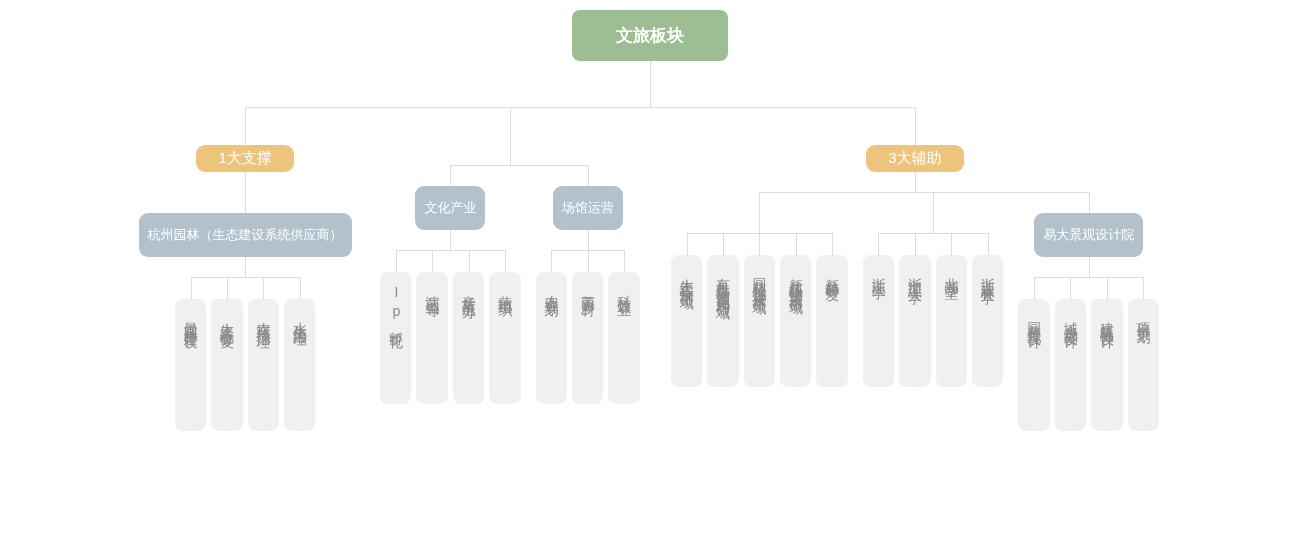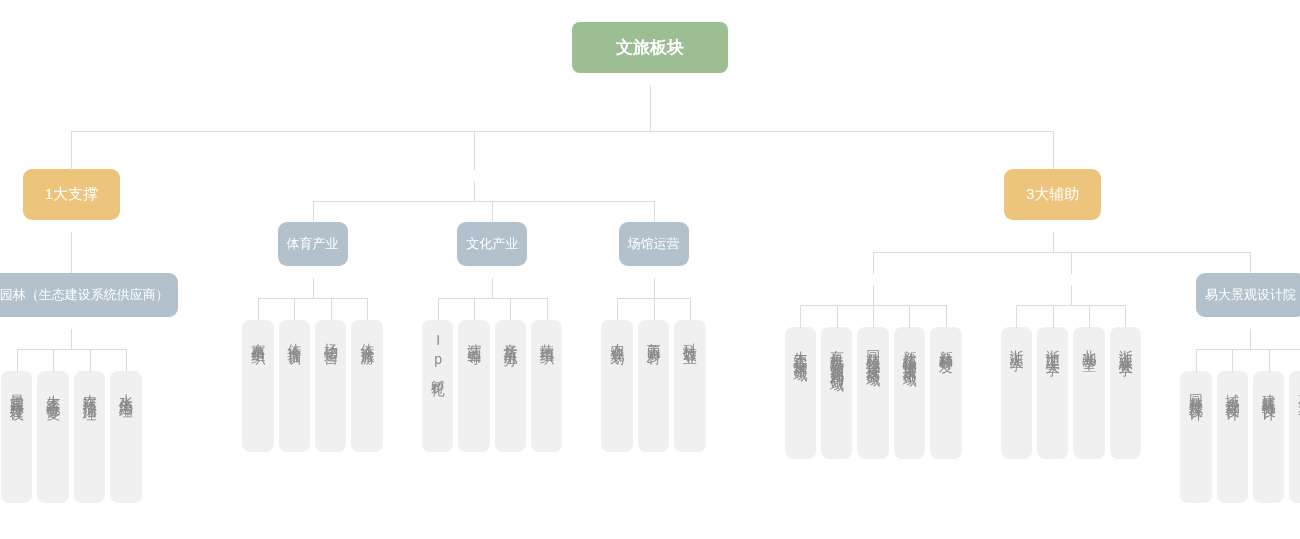--- a/index.html
+++ b/index.html
@@ -7,21 +7,21 @@
     --c-leaf-bg:#f0f0f1; --c-leaf-text:#8a8a8a; --c-line:#dcdcdc; --c-node-text:#ffffff;
   }
   *{box-sizing:border-box;margin:0;padding:0;}
   body{
     width:1300px;height:539px;overflow:hidden;background:#ffffff;
     font-family:"Liberation Sans","DejaVu Sans",sans-serif;
   }
   .tree{width:1300px;padding-top:10px;}
   ul.children{
     position:relative;display:flex;justify-content:center;align-items:stretch;
-    list-style:none;padding:var(--up) 0 0 0;margin:12px;
+    list-style:none;padding:var(--up) 0 0 0;margin:0;
   }
   ul.children::before{
     content:'';position:absolute;top:0;left:50%;width:0;height:var(--up);
     border-left:1px solid var(--c-line);
   }
   ul.children > li{
     position:relative;display:flex;flex-direction:column;align-items:center;
     padding:var(--down) var(--hp) 0 var(--hp);
   }
   ul.children > li::before{
@@ -42,21 +42,21 @@
   ul.d1{--up:46px;--down:38px;--hp:8px;}
   ul.d2{--up:20px;--down:21px;--hp:5px;}
   ul.d3{--up:20px;--down:22px;--hp:2.5px;}
   .box{flex:0 0 auto;}
   .box.root{
     background:var(--c-root);color:var(--c-node-text);font-size:17px;font-weight:bold;
     padding:14px 44px;border-radius:8px;white-space:nowrap;
   }
   .box.pillar{
     background:var(--c-pillar);color:var(--c-node-text);font-size:15px;
-    padding:16px 22px;border-radius:9px;white-space:nowrap;
+    padding:4px 22px;border-radius:9px;white-space:nowrap;
   }
   .box.branch{
     background:var(--c-branch);color:var(--c-node-text);font-size:13px;
     padding:13px 9px;border-radius:9px;white-space:nowrap;
   }
   .box.leaf{
     flex:1 1 auto;background:var(--c-leaf-bg);color:var(--c-leaf-text);
     font-size:14px;letter-spacing:2.5px;line-height:1.1;
     writing-mode:vertical-rl;text-orientation:upright;
     padding:12px 8px;border-radius:8px;min-height:132px;
@@ -87,37 +87,20 @@
                   </li>
                   <li>
                     <div class="box leaf">水生态治理</div>
                   </li>
                 </ul>
               </li>
             </ul>
           </li>
           <li>
             <ul class="children d2">
-              <li>
-                <div class="box branch">体育产业</div>
-                <ul class="children d3">
-                  <li>
-                    <div class="box leaf">赛事组织</div>
-                  </li>
-                  <li>
-                    <div class="box leaf">体育培训</div>
-                  </li>
-                  <li>
-                    <div class="box leaf">场馆运营</div>
-                  </li>
-                  <li>
-                    <div class="box leaf">体育旅游</div>
-                  </li>
-                </ul>
-              </li>
               <li>
                 <div class="box branch">文化产业</div>
                 <ul class="children d3">
                   <li>
                     <div class="box leaf">Ip孵化</div>
                   </li>
                   <li>
                     <div class="box leaf">演艺编导</div>
                   </li>
                   <li>

